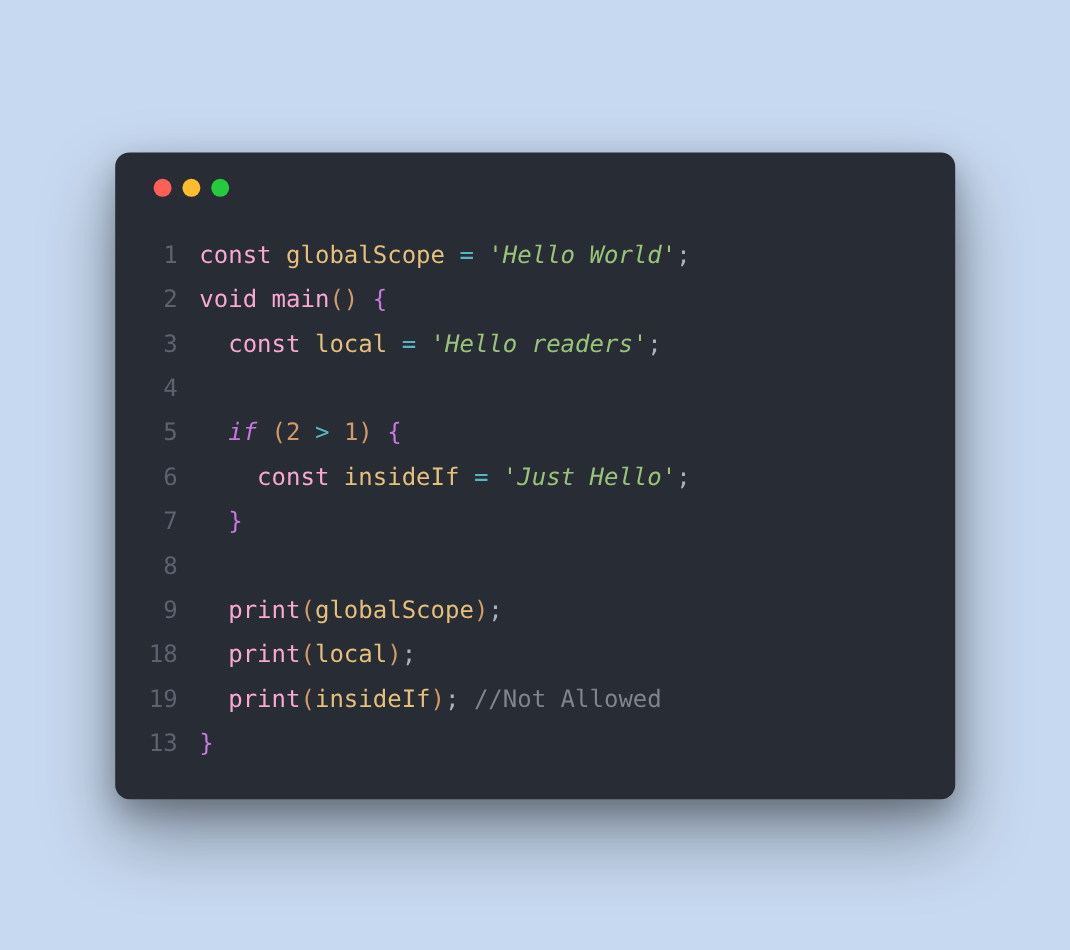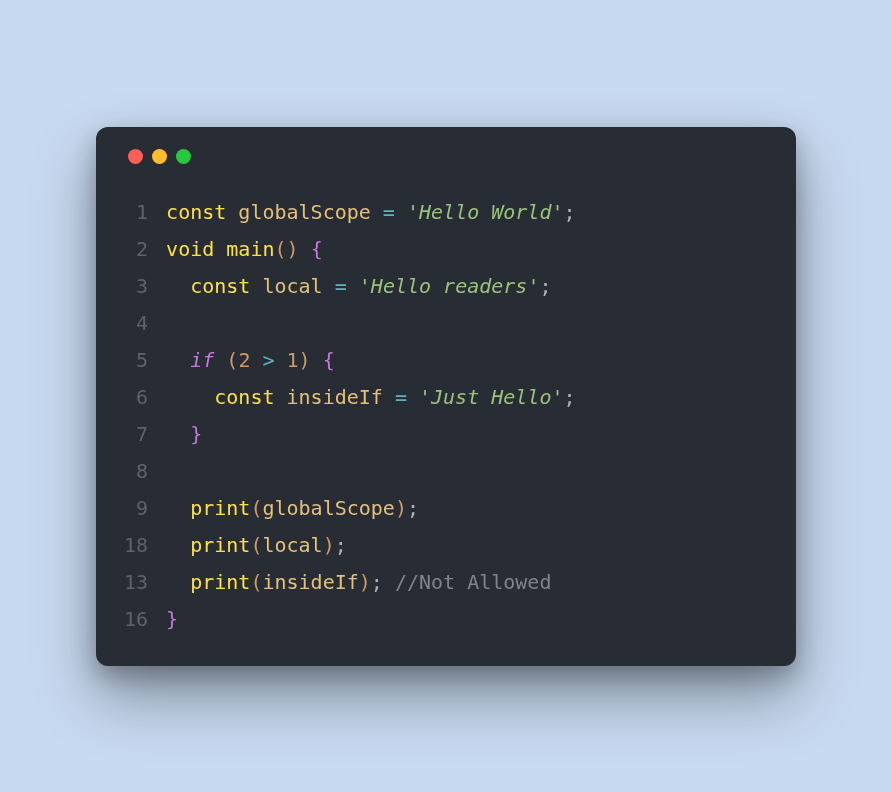--- a/index.html
+++ b/index.html
@@ -55,23 +55,23 @@
       display: flex;
       flex-direction: column;
       font-size: 20px;
       line-height: 37px;
       color: #abb2bf;
       white-space: pre;
     }
     .code-line {
       white-space: pre;
     }
-    .tok-keyword { color: #fde047; }
+    .tok-keyword { color: #f9a8d4; }
     .tok-type { color: #c678dd; font-style: italic; }
-    .tok-func { color: #fde047; }
+    .tok-func { color: #f9a8d4; }
     .tok-ident { color: #e5c07b; }
     .tok-string { color: #98c379; font-style: italic; }
     .tok-paren { color: #d19a66; }
     .tok-brace { color: #c678dd; }
     .tok-op { color: #56b6c2; }
     .tok-num { color: #d19a66; }
     .tok-comment { color: #7f848e; }
     .tok-plain { color: #abb2bf; }
     .tok-semi { color: #abb2bf; }
   </style>
@@ -89,18 +89,18 @@
         <div>1</div>
         <div>2</div>
         <div>3</div>
         <div>4</div>
         <div>5</div>
         <div>6</div>
         <div>7</div>
         <div>8</div>
         <div>9</div>
         <div>18</div>
+        <div>19</div>
         <div>13</div>
-        <div>16</div>
       </div>
     <div class="code-lines" id="code-lines"><div class="code-line"><span class="tok-keyword">const</span><span class="tok-plain"> </span><span class="tok-ident">globalScope</span><span class="tok-plain"> </span><span class="tok-op">=</span><span class="tok-plain"> </span><span class="tok-string">'Hello World'</span><span class="tok-semi">;</span></div><div class="code-line"><span class="tok-keyword">void</span><span class="tok-plain"> </span><span class="tok-func">main</span><span class="tok-paren">()</span><span class="tok-plain"> </span><span class="tok-brace">{</span></div><div class="code-line"><span class="tok-plain">  </span><span class="tok-keyword">const</span><span class="tok-plain"> </span><span class="tok-ident">local</span><span class="tok-plain"> </span><span class="tok-op">=</span><span class="tok-plain"> </span><span class="tok-string">'Hello readers'</span><span class="tok-semi">;</span></div><div class="code-line">&nbsp;</div><div class="code-line"><span class="tok-plain">  </span><span class="tok-type">if</span><span class="tok-plain"> </span><span class="tok-paren">(</span><span class="tok-num">2</span><span class="tok-plain"> </span><span class="tok-op">&gt;</span><span class="tok-plain"> </span><span class="tok-num">1</span><span class="tok-paren">)</span><span class="tok-plain"> </span><span class="tok-brace">{</span></div><div class="code-line"><span class="tok-plain">    </span><span class="tok-keyword">const</span><span class="tok-plain"> </span><span class="tok-ident">insideIf</span><span class="tok-plain"> </span><span class="tok-op">=</span><span class="tok-plain"> </span><span class="tok-string">'Just Hello'</span><span class="tok-semi">;</span></div><div class="code-line"><span class="tok-plain">  </span><span class="tok-brace">}</span></div><div class="code-line">&nbsp;</div><div class="code-line"><span class="tok-plain">  </span><span class="tok-func">print</span><span class="tok-paren">(</span><span class="tok-ident">globalScope</span><span class="tok-paren">)</span><span class="tok-semi">;</span></div><div class="code-line"><span class="tok-plain">  </span><span class="tok-func">print</span><span class="tok-paren">(</span><span class="tok-ident">local</span><span class="tok-paren">)</span><span class="tok-semi">;</span></div><div class="code-line"><span class="tok-plain">  </span><span class="tok-func">print</span><span class="tok-paren">(</span><span class="tok-ident">insideIf</span><span class="tok-paren">)</span><span class="tok-semi">;</span><span class="tok-plain"> </span><span class="tok-comment">//Not Allowed</span></div><div class="code-line"><span class="tok-brace">}</span></div></div>
   </div>
 </div>
 
 </body></html>

